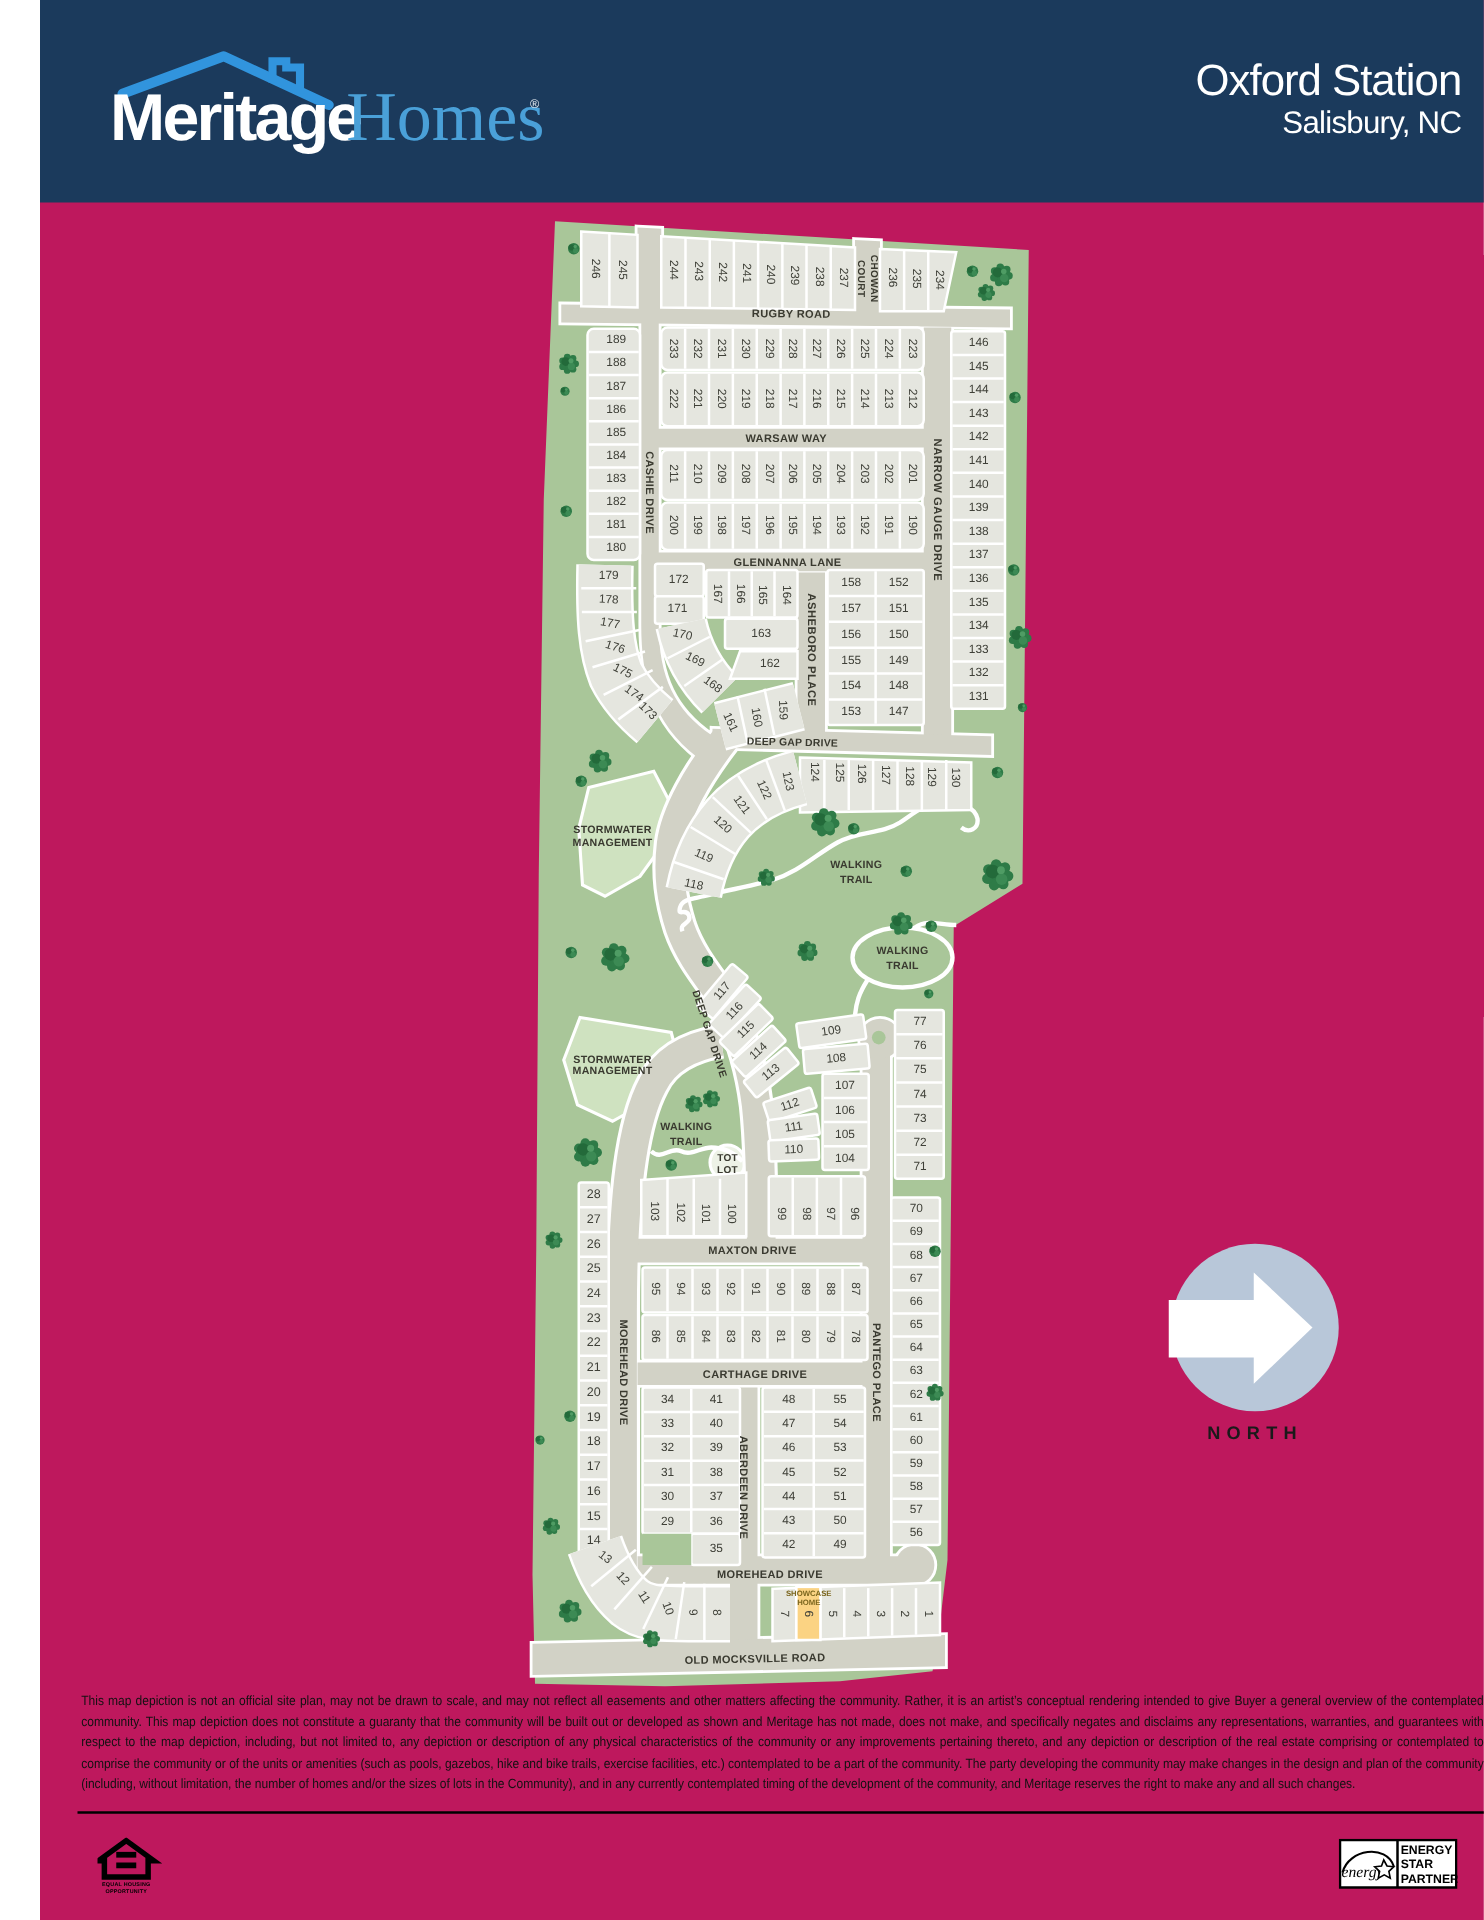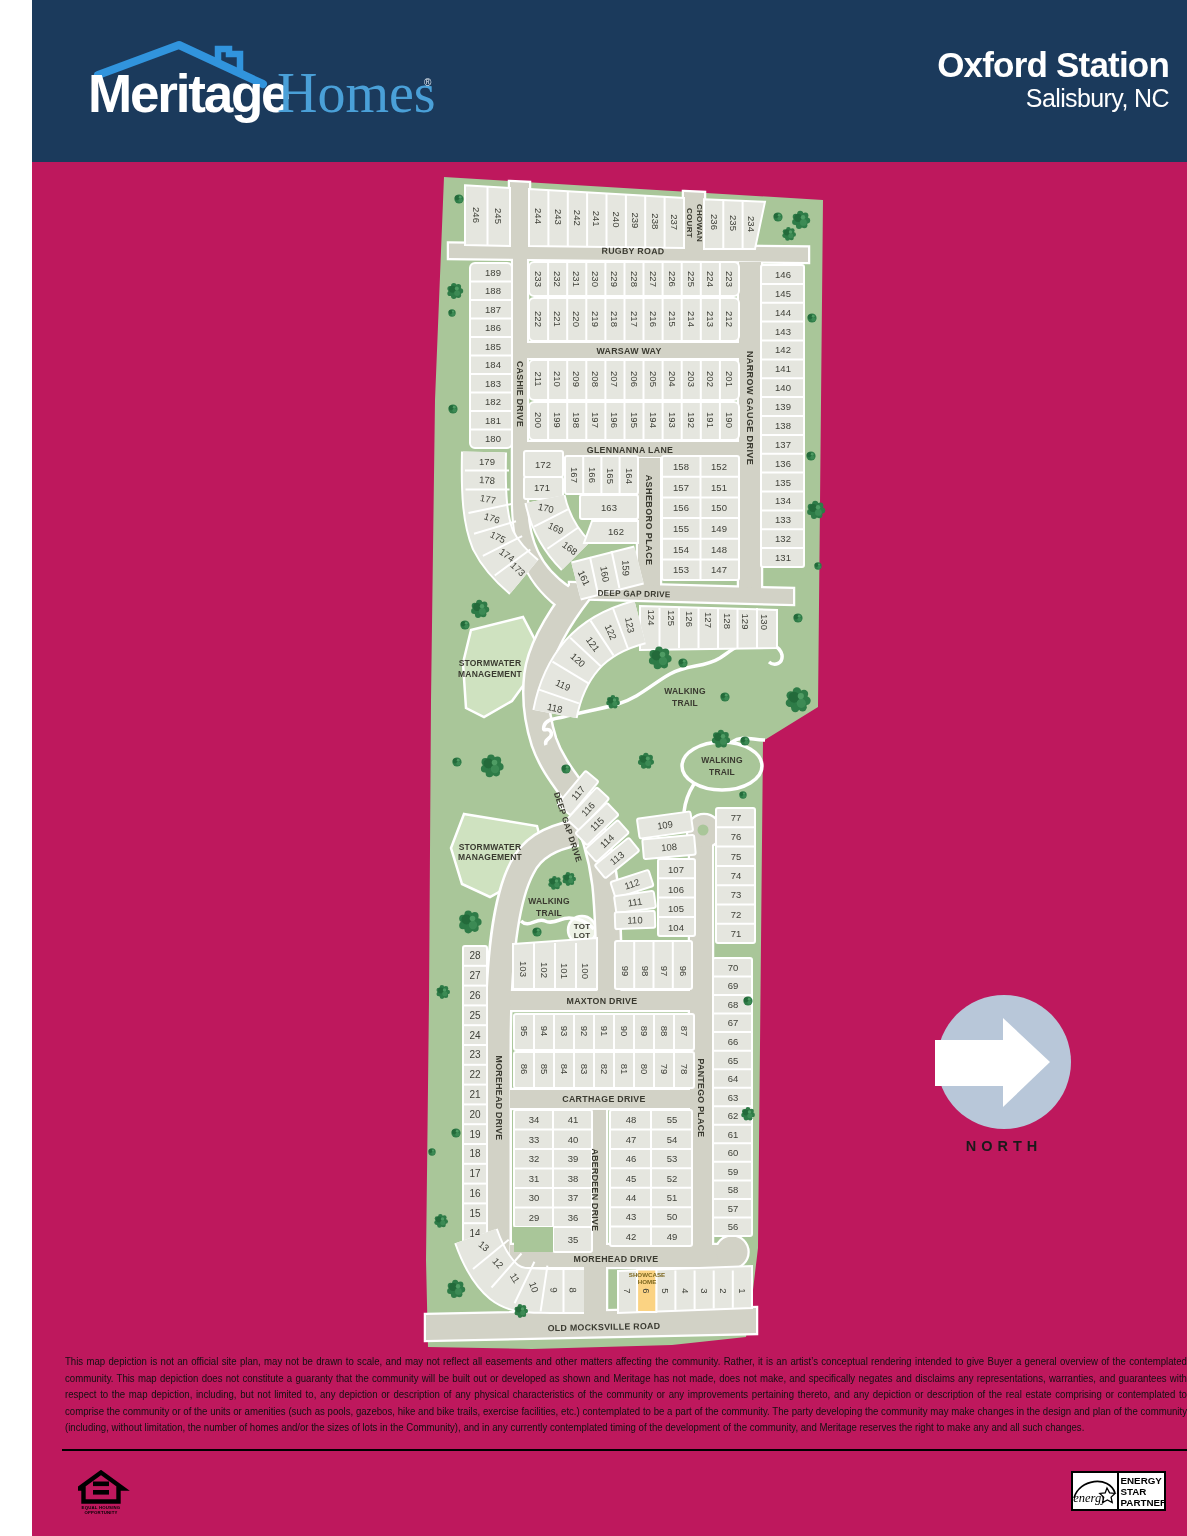--- a/index.html
+++ b/index.html
@@ -1,20 +1,20 @@
 <!DOCTYPE html>
 <html><head>
 <meta charset="utf-8">
 <style>
 * { margin:0; padding:0; box-sizing:border-box; }
 html,body { width:1187px; height:1536px; background:#fff; font-family:"Liberation Sans",sans-serif; }
 #page { position:relative; width:1187px; height:1536px; overflow:hidden; background:#be185d;margin-left:32px; }
 #hdr { position:absolute; left:0; top:0; width:1187px; height:162px; background:#1b3a5c; }
 #hdr .title { position:absolute; right:50px; top:0; width:500px; height:162px; color:#fff; }
-#hdr .t1 { position:absolute; right:0; top:45px; font-size:35px; font-weight:700; letter-spacing:-0.8px; white-space:nowrap;text-align:right; }
+#hdr .t1 { position:absolute; right:0; top:45px; font-size:35px; font-weight:400; letter-spacing:-0.8px; white-space:nowrap;text-align:right; }
 #hdr .t2 { position:absolute; right:0; top:84px; font-size:25px; font-weight:400; letter-spacing:-0.6px; white-space:nowrap; }
 #disc { position:absolute; left:33px; top:1353px; width:1248px; font-size:10.7px; line-height:16.6px; color:#111; transform:scaleX(0.899); transform-origin:0 0; }
 .dline { text-align:justify; text-align-last:justify; white-space:normal; }
 .dline.last { text-align-last:left; }
 #rule { position:absolute; left:30px; top:1449px; width:1130px; height:2.2px; background:#000; }
 </style>
 </head>
 <body>
 <div id="page">
 

